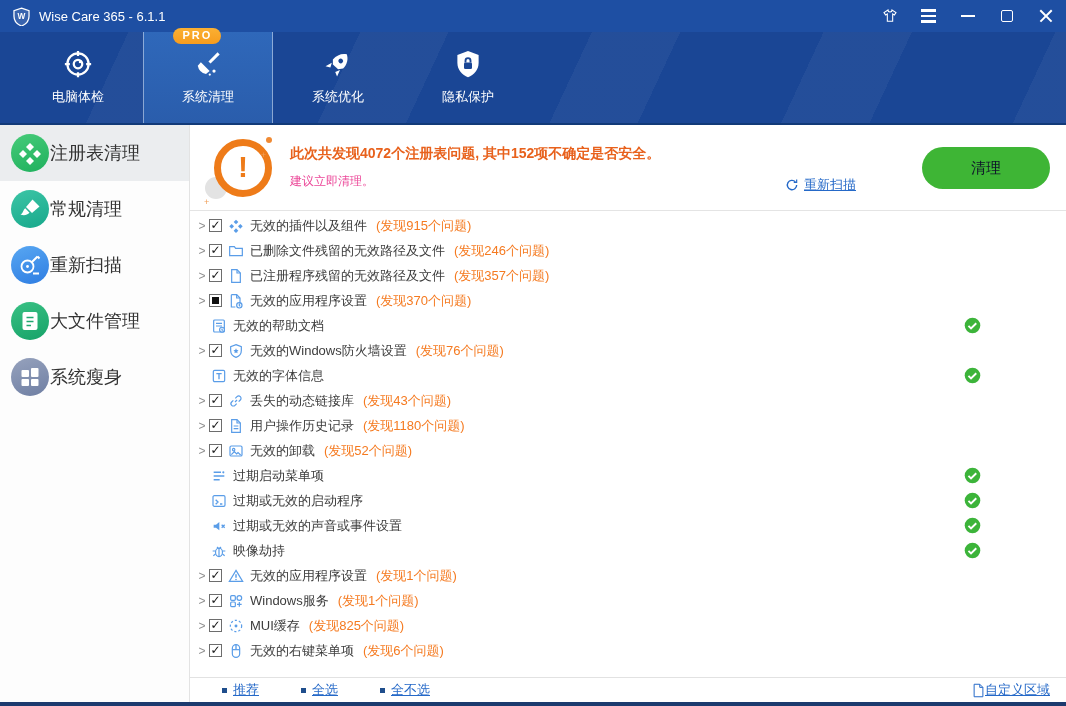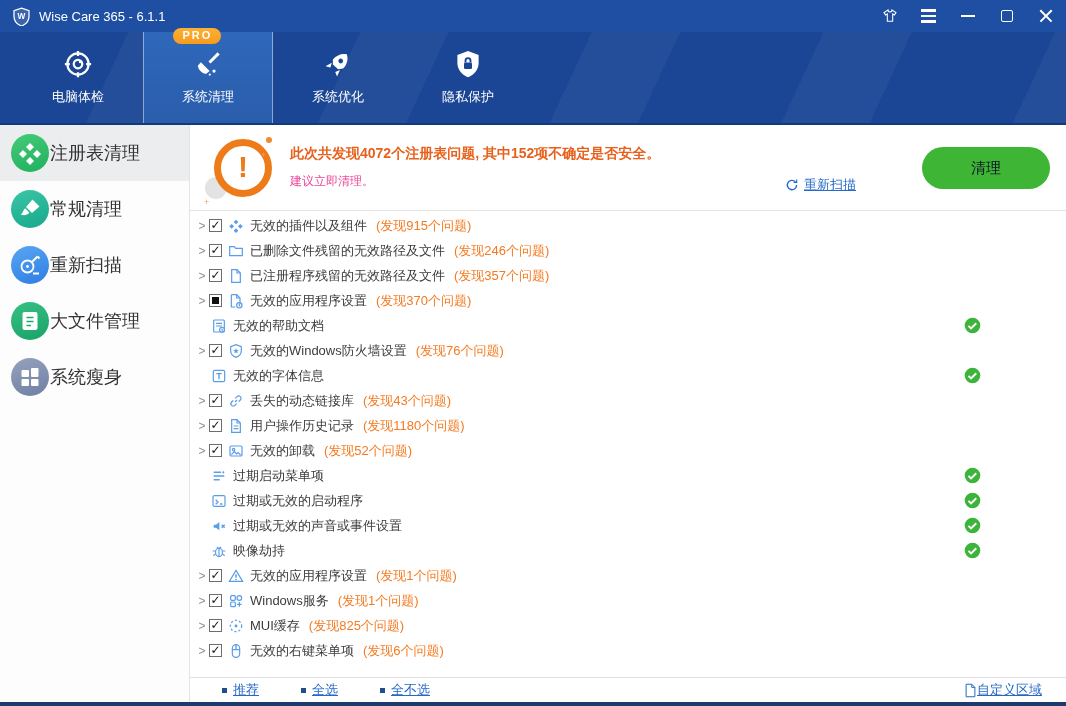--- a/index.html
+++ b/index.html
@@ -118,21 +118,21 @@
   .ricon { width:16px; height:16px; margin:0 6px 0 2px; flex:0 0 auto; }
   .ricon svg { width:16px; height:16px; }
   .rlabel { font-size:13px; color:#3c3c3c; white-space:nowrap; }
   .rcount { font-size:13px; color:#f57a20; margin-left:9px; white-space:nowrap; }
   .rstatus { margin-left:auto; margin-right:85px; width:17px; height:17px; flex:0 0 auto; }
   .rstatus svg { width:17px; height:17px; }
 
   
   .footer {
     height:25px; border-top:1px solid #e2e2e2; display:flex; align-items:center;
-    padding:0 24px 0 32px; flex:0 0 auto;font-family:Liberation Serif, serif;
+    padding:0 16px 0 32px; flex:0 0 auto;font-family:Liberation Serif, serif;
   }
   .flink { display:flex; align-items:center; gap:6px; margin-right:42px; cursor:pointer; }
   .flink .bullet { width:5px; height:5px; background:#1f4e8c; }
   .flink .ftext { color:#2569c8; font-size:13px; text-decoration:underline; }
   .custom-area { margin-left:auto; display:flex; align-items:center; gap:0; cursor:pointer; }
   .custom-area svg { width:13px; height:15px; }
   .custom-area .ftext { color:#2569c8; font-size:13px; text-decoration:underline; }
 
   .bottom-strip { height:4px; background:#1c3a6e; flex:0 0 auto; }
 </style>

